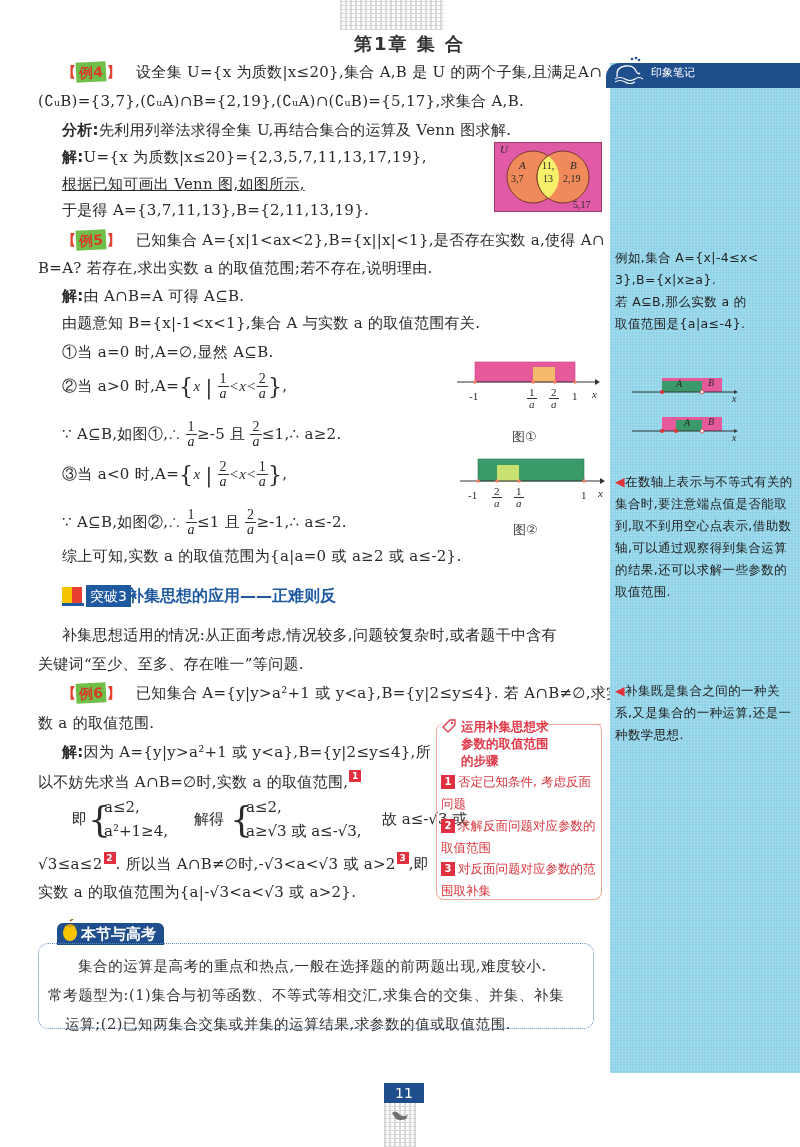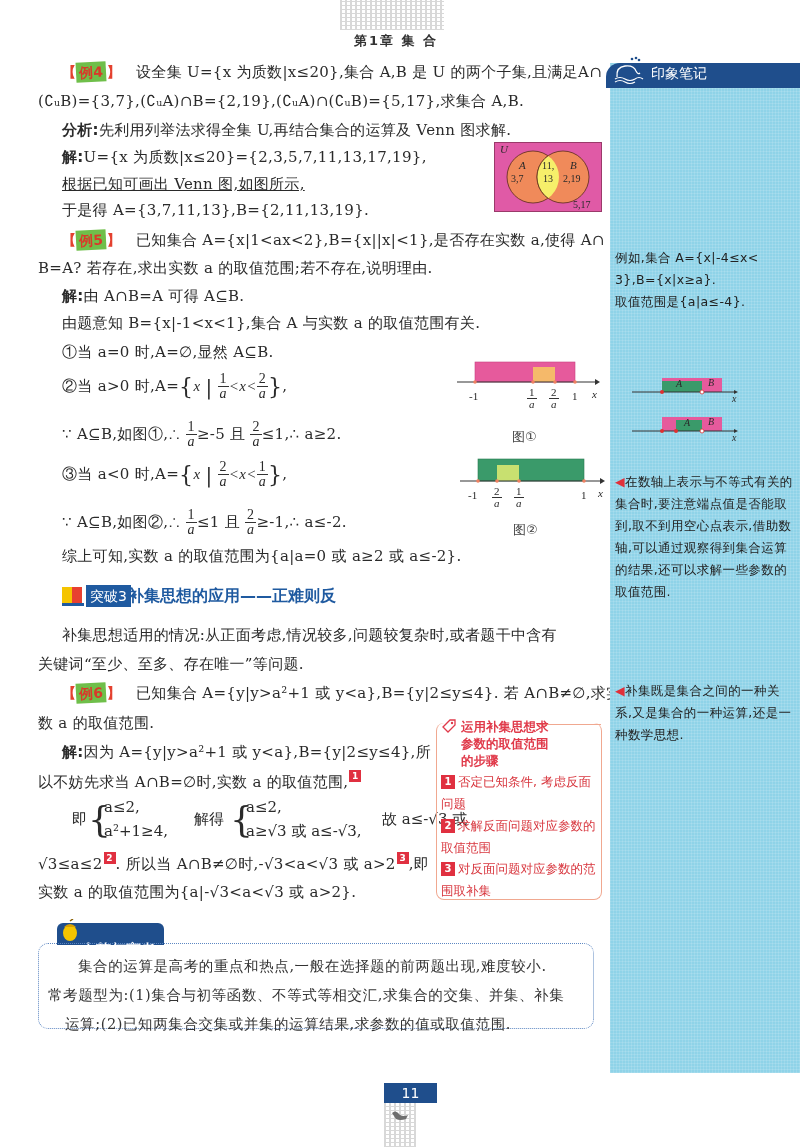--- a/index.html
+++ b/index.html
@@ -9,58 +9,58 @@
   .serif { font-family: "Liberation Serif", "DejaVu Serif", serif; }
   .line { position: absolute; font-size: 15px; line-height: 20px; white-space: nowrap; letter-spacing: 0.3px; }
   .bold { font-weight: bold; font-family: "DejaVu Sans", sans-serif; }
   i.v { font-style: italic; font-family: "Liberation Serif", serif; }
 
   
   .top-pattern { left: 340px; top: 0; width: 104px; height: 30px;
     background-image: repeating-linear-gradient(90deg, #c8c8c8 0 2px, transparent 2px 5px),
                       repeating-linear-gradient(0deg, #c8c8c8 0 1px, transparent 1px 4px);
     opacity: 0.7; }
-  .chapter { left: 354px; top: 32px; font-size: 13px; font-weight: bold; font-family: "DejaVu Sans", sans-serif; letter-spacing: 2px; color: #333; }
+  .chapter { left: 354px; top: 32px; font-size: 18px; font-weight: bold; font-family: "DejaVu Sans", sans-serif; letter-spacing: 2px; color: #333; }
 
   
   .ex-tag { display: inline-block; position: relative; font-family: "DejaVu Sans", sans-serif; font-weight: bold; font-size: 14px; color: #e4412f; }
   .ex-tag .inner { background: #6fbf4a; color: #d83a2a; padding: 0 3px; transform: rotate(-3deg); display: inline-block; }
 
   
   .venn { left: 494px; top: 142px; width: 108px; height: 70px; background: #e05aa6; border: 1px solid #9a3a6a; }
 
   
   .sidebar { left: 610px; top: 63px; width: 190px; height: 1010px;
     background: #8fd3e8;
     background-image: repeating-linear-gradient(0deg, rgba(255,255,255,0.12) 0 1px, transparent 1px 3px),
                       repeating-linear-gradient(90deg, rgba(255,255,255,0.12) 0 1px, transparent 1px 3px); }
   .sidebar-head { left: 606px; top: 63px; width: 194px; height: 25px; background: #1f4e8c; border-top-left-radius: 14px; }
-  .sidebar-title { left: 651px; top: 65px; font-size: 14px; color: #ffffff; font-family: Liberation Mono, monospace; }
+  .sidebar-title { left: 651px; top: 65px; font-size: 11px; color: #ffffff; font-family: Liberation Mono, monospace; }
   .note { position: absolute; left: 615px; font-size: 12.5px; line-height: 22px; color: #222; font-family: "DejaVu Sans", sans-serif; width: 180px; letter-spacing: 0.4px; }
   .arrow { color: #e0303a; }
 
   
   .sec-book { left: 62px; top: 585px; width: 22px; height: 22px; }
   .sec-label { left: 86px; top: 585px; height: 22px; background: #1f5aa0; color: #fff; font-family: "DejaVu Sans", sans-serif; font-size: 14px; padding: 1px 4px; line-height: 20px; }
   .sec-title { left: 120px; top: 585px; font-family: "DejaVu Sans", sans-serif; font-size: 16px; font-weight: bold; color: #1f5aa0; line-height: 22px; }
 
   
   .steps-box { left: 436px; top: 723px; width: 166px; height: 177px; border: 1px solid #f0a890; border-radius: 8px; border-top: none; }
   .steps-title { position: absolute; left: 461px; font-family: "DejaVu Sans", sans-serif; font-size: 12.5px; font-weight: bold; color: #e03a4a; line-height: 17px; }
   .step-num { display: inline-block; width: 14px; height: 14px; background: #e03040; color: #fff; font-size: 10px; line-height: 14px; text-align: center; font-family: "DejaVu Sans", sans-serif; font-weight: bold; margin-right: 3px; vertical-align: 1px; }
   .step-txt { position: absolute; left: 441px; font-family: "DejaVu Sans", sans-serif; font-size: 12.5px; color: #d8363e; line-height: 22px; width: 160px; }
   .mark { display: inline-block; width: 12px; height: 12px; background: #e03040; color: #fff; font-size: 9px; line-height: 12px; text-align: center; font-family: "DejaVu Sans", sans-serif; font-weight: bold; vertical-align: 8px; margin-left: 1px; }
 
   
-  .sum-tab { left: 57px; top: 923px; height: 22px; background: #1f4e8c; color: #fff; font-family: "DejaVu Sans", sans-serif; font-weight: bold; font-size: 15px; padding: 16px 8px 0 24px; line-height: 22px; border-radius: 6px 6px 0 0; }
+  .sum-tab { left: 57px; top: 923px; height: 22px; background: #1f4e8c; color: #fff; font-family: "DejaVu Sans", sans-serif; font-weight: bold; font-size: 15px; padding: 0 8px 0 24px; line-height: 22px; border-radius: 6px 6px 0 0; }
   .sum-box { left: 38px; top: 943px; width: 556px; height: 86px; border: 1.5px dotted #5d87c2; border-radius: 10px; }
   .sum-line { position: absolute; font-family: "DejaVu Serif", serif; font-size: 14.5px; line-height: 29px; color: #333; white-space: nowrap; letter-spacing: 0.6px; }
 
   
-  .pg { left: 384px; top: 1083px; width: 53px; height: 20px; background: #1f4e8c; color: #fff; text-align: center; font-family: "DejaVu Sans", sans-serif; font-size: 14px; line-height: 20px; }
+  .pg { left: 384px; top: 1083px; width: 40px; height: 20px; background: #1f4e8c; color: #fff; text-align: center; font-family: "DejaVu Sans", sans-serif; font-size: 14px; line-height: 20px; }
   .pg-pattern { left: 384px; top: 1103px; width: 32px; height: 44px;
     background-image: repeating-linear-gradient(90deg, #c8c8c8 0 2px, transparent 2px 5px),
                       repeating-linear-gradient(0deg, #c8c8c8 0 1px, transparent 1px 4px); opacity: 0.7; }
 
   .frac { display: inline-block; vertical-align: middle; text-align: center; line-height: 14px; font-style: italic; font-family: "Liberation Serif", serif; font-size: 14px; }
   .frac span { display: block; }
   .frac .num { border-bottom: 1px solid #333; padding: 0 2px; font-style: normal; }
 </style>
 </head>
 <body>
@@ -267,20 +267,21 @@
     <path d="M5 22 Q4 12 13 11 Q22 10 24 16 Q26 20 28 18" fill="none" stroke="#ffffff" stroke-width="1.3"></path>
     <path d="M3 24 Q8 21 13 24 Q18 27 23 24 Q27 21 31 24" fill="none" stroke="#ffffff" stroke-width="1.2"></path>
     <path d="M3 27 Q8 24 13 27 Q18 30 23 27" fill="none" stroke="#ffffff" stroke-width="1.2"></path>
   </svg>
 </div>
 <div class="abs sidebar-title">印象笔记</div>
 
 <div class="note" style="top:247px;">
   <div>例如,集合 A={x|-4≤x&lt;</div>
   <div>3},B={x|x≥a}.</div>
+  <div>若 A⊆B,那么实数 a 的</div>
   <div>取值范围是{a|a≤-4}.</div>
 </div>
 <div class="abs" style="left:630px; top:375px; width:110px; height:70px;">
   <svg width="110" height="70" viewBox="0 0 110 70">
     <rect x="32" y="3" width="60" height="14" fill="#e65a9c"></rect>
     <rect x="32" y="6" width="40" height="11" fill="#3a9a6a"></rect>
     <line x1="2" y1="17" x2="104" y2="17" stroke="#333" stroke-width="1"></line>
     <polygon points="104,15 108,17 104,19" fill="#333"></polygon>
     <circle cx="32" cy="17" r="2" fill="#e03030"></circle>
     <circle cx="72" cy="17" r="2" fill="#ffffff" stroke="#e03030" stroke-width="0.8"></circle>

